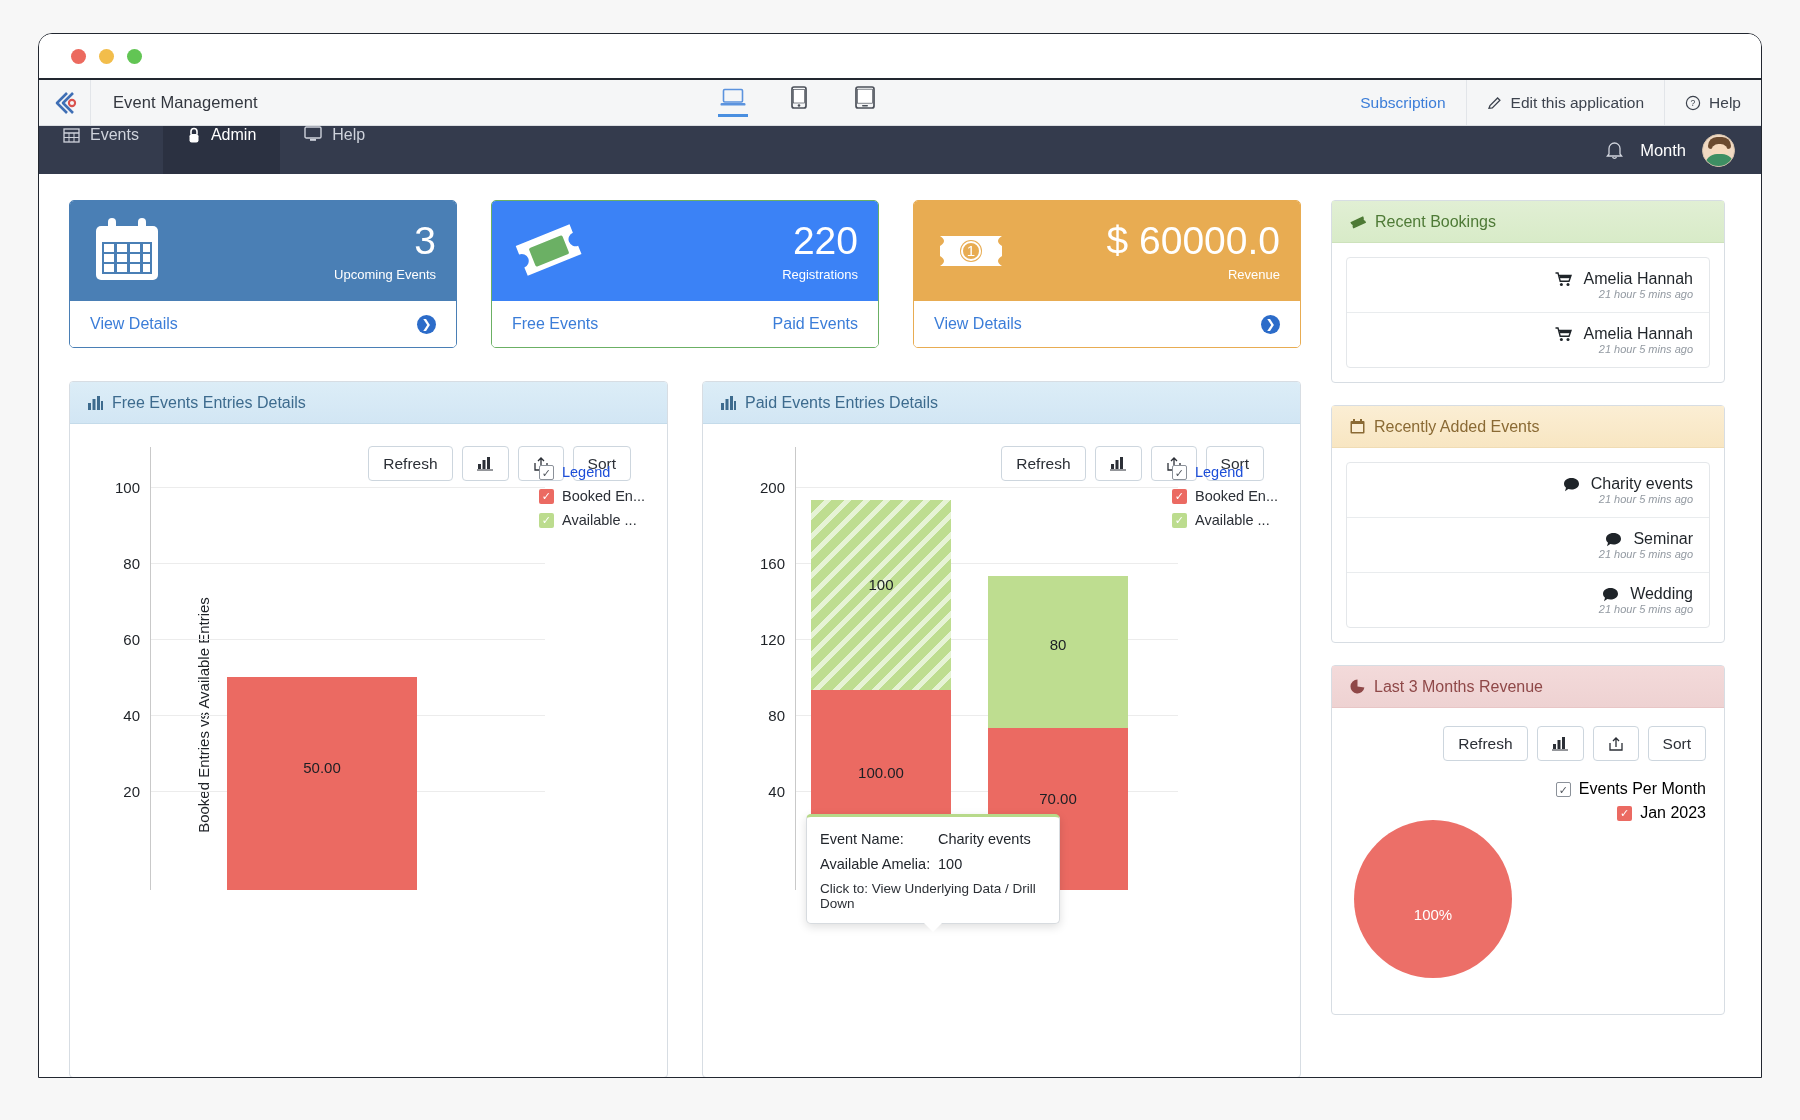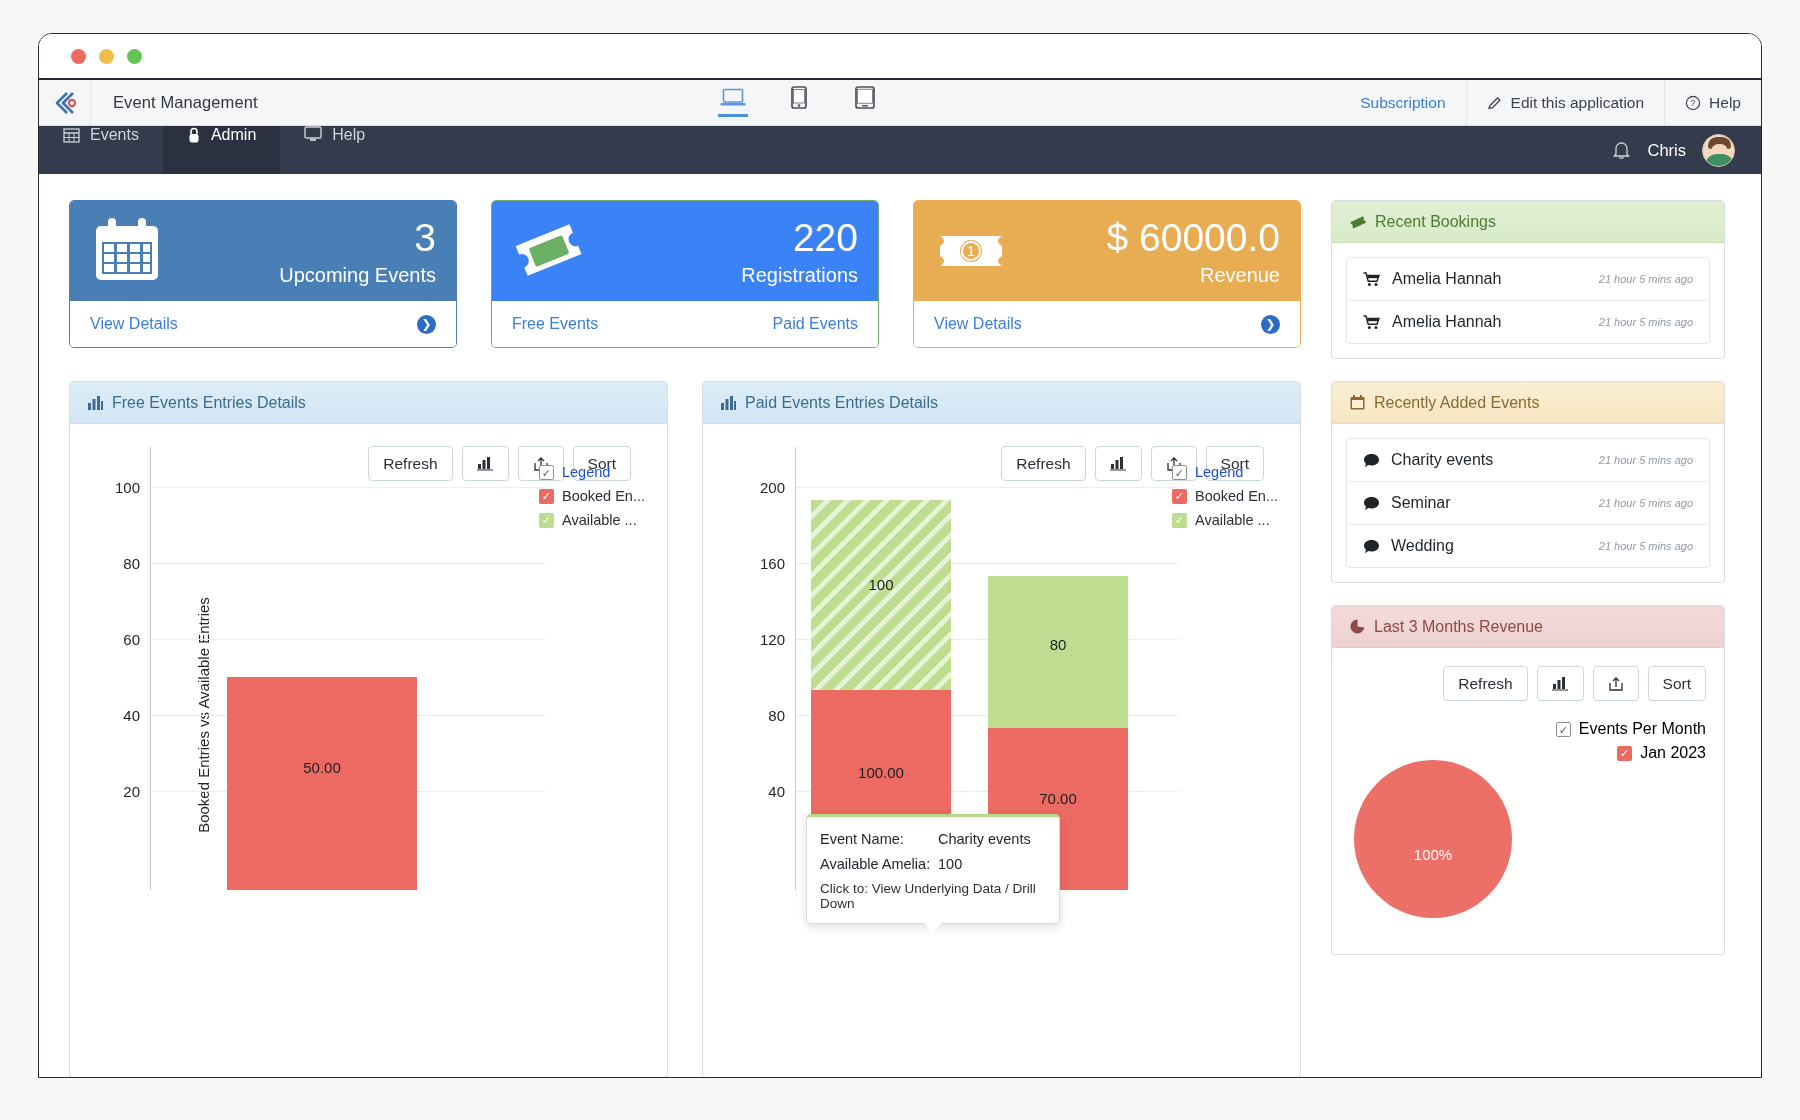--- a/index.html
+++ b/index.html
@@ -107,21 +107,21 @@
   }
   .kpi-top {
     height: 100px; display: flex; align-items: center;
     justify-content: space-between; padding: 0 20px; color: #fff;
   }
   .kpi-top.blue   { background: #4a7fb5; }
   .kpi-top.green  { background: #3b82f6; }
   .kpi-top.orange { background: #e8ac52; }
   .kpi-nums { text-align: right; line-height: 1; }
   .kpi-value { font-size: 39px; font-weight: 300; }
-  .kpi-label { font-size: 20px; margin-top: 8px; }
+  .kpi-label { font-size: 13px; margin-top: 8px; }
   .kpi-bottom {
     height: 46px; background: #fff; display: flex; align-items: center;
     justify-content: space-between; padding: 0 20px;
     font-size: 16px; color: #3b7dd8;
   }
   .kpi-bottom .arrow {
     width: 19px; height: 19px; border-radius: 50%;
     background: #2c6cc9; color: #fff; font-size: 12px;
     display: flex; align-items: center; justify-content: center;
   }
@@ -205,22 +205,22 @@
     margin-left: -9px; width: 0; height: 0;
     border-left: 9px solid transparent; border-right: 9px solid transparent;
     border-top: 9px solid #fff;
   }
 
   
   .side-panel { margin-bottom: 22px; }
   .side-list { padding: 14px; }
   .side-inner { border: 1px solid #e4e7ea; border-radius: 4px; }
   .side-item {
-    display: flex; align-items: center; justify-content: space-between;
-    padding: 12px 16px; border-bottom: 1px solid #e9ecee;
+    display: flex; align-items: flex-end; justify-content: space-between;
+    padding: 12px 16px; border-bottom: 1px solid #e9ecee; flex-direction: column;
   }
   .side-item:last-child { border-bottom: none; }
   .side-item .left { display: flex; align-items: center; gap: 11px; font-size: 16px; color: #1f2429; }
   .side-item .ago { font-size: 11px; color: #9299a1; font-style: italic; }
 
   #revenue-panel .rev-body { padding: 18px 18px 0 18px; position: relative; height: 306px; }
   #rev-toolbar { display: flex; justify-content: flex-end; gap: 9px; }
   #rev-legend { margin-top: 16px; display: flex; flex-direction: column; align-items: flex-end; }
   #pie {
     position: absolute; left: 22px; top: 112px;
@@ -335,21 +335,21 @@
       <span>Help</span>
     </div>
     <div id="nav-spacer"></div>
     <div id="nav-user">
       <span class="icon">
         <svg width="19" height="20" viewBox="0 0 19 20">
           <path d="M4 14 V8.5 a5.5 5.5 0 0 1 11 0 V14 l1.6 2H2.4 Z" fill="none" stroke="#cfd3dc" stroke-width="1.3"></path>
           <path d="M7.6 17 a2 2 0 0 0 3.8 0" fill="none" stroke="#cfd3dc" stroke-width="1.3"></path>
         </svg>
       </span>
-      <span style="color:#ffffff;font-size:16.5px">Chris</span>
+      <span style="color:#ffffff;font-size:16.5px">Month</span>
       <div id="avatar">
         <div class="hair"></div>
           <div class="face"></div>
           <div class="body"></div>
       </div>
     </div>
   </div>
 
   <div id="page">
 

